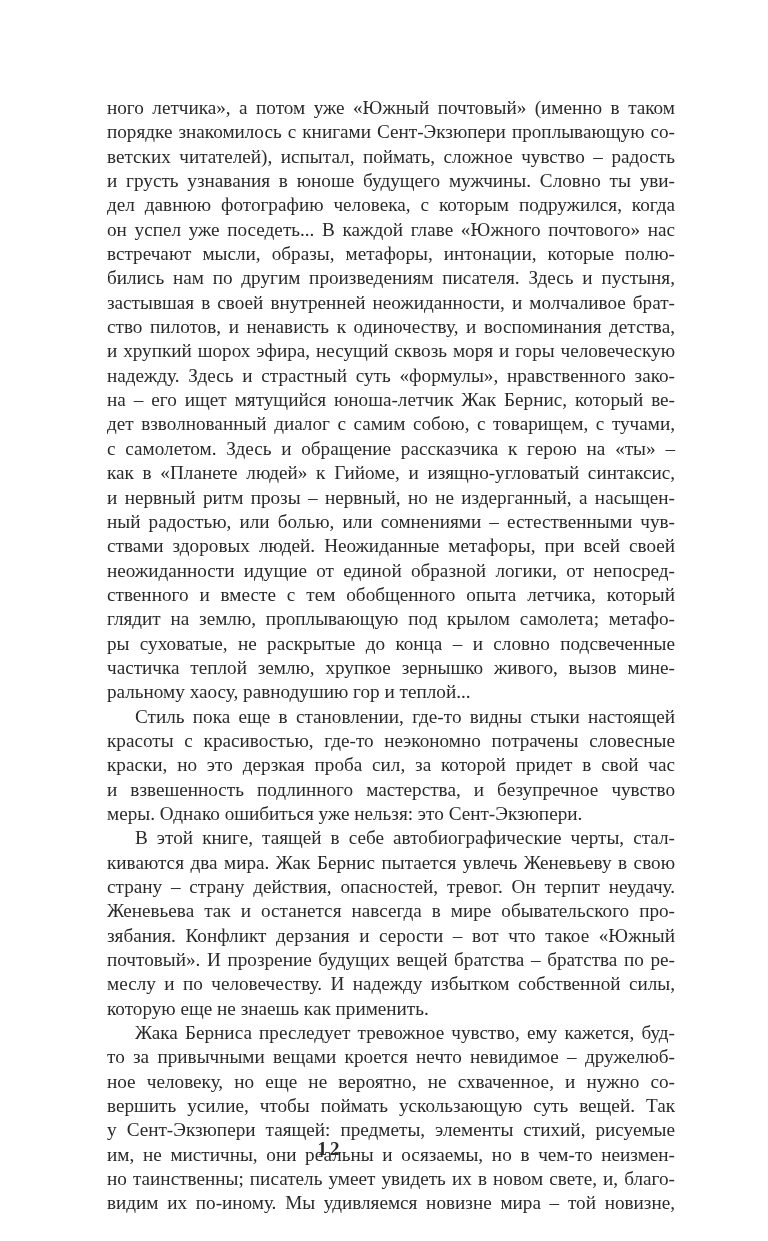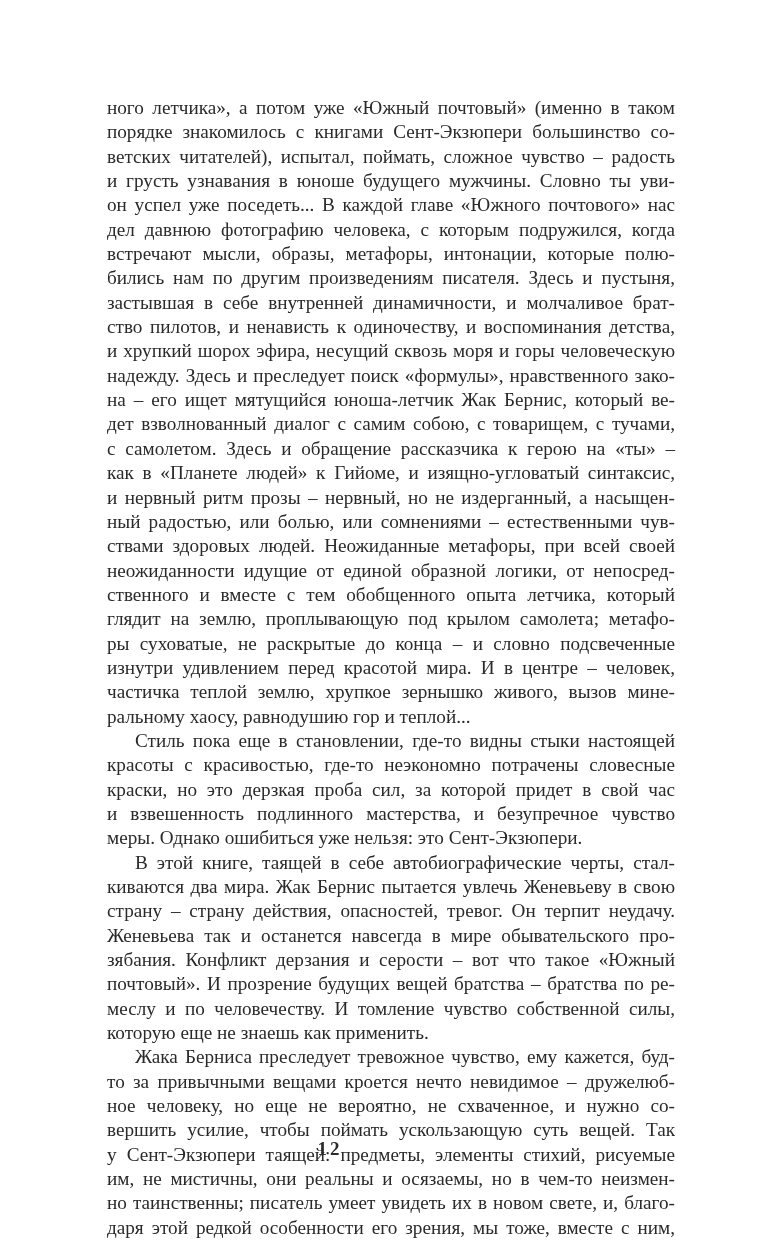--- a/index.html
+++ b/index.html
@@ -17,68 +17,66 @@
     font-family: "Liberation Serif", "DejaVu Serif", serif; font-size: 19px; font-weight: bold;
     letter-spacing: 3px; color: #2a2a2a;
   }
 </style>
 </head>
 <body>
 
 <div class="page" id="page-body">
     <div>
       <span class="line">ного летчика», а потом уже «Южный почтовый» (именно в таком</span>
-      <span class="line">порядке знакомилось с книгами Сент-Экзюпери большинство со-</span>
+      <span class="line">порядке знакомилось с книгами Сент-Экзюпери проплывающую со-</span>
       <span class="line">ветских читателей), испытал, поймать, сложное чувство – радость</span>
       <span class="line">и грусть узнавания в юноше будущего мужчины. Словно ты уви-</span>
+      <span class="line">дел давнюю фотографию человека, с которым подружился, когда</span>
       <span class="line">он успел уже поседеть... В каждой главе «Южного почтового» нас</span>
-      <span class="line">дел давнюю фотографию человека, с которым подружился, когда</span>
       <span class="line">встречают мысли, образы, метафоры, интонации, которые полю-</span>
       <span class="line">бились нам по другим произведениям писателя. Здесь и пустыня,</span>
-      <span class="line">застывшая в себе внутренней динамичности, и молчаливое брат-</span>
+      <span class="line">застывшая в своей внутренней неожиданности, и молчаливое брат-</span>
       <span class="line">ство пилотов, и ненависть к одиночеству, и воспоминания детства,</span>
       <span class="line">и хрупкий шорох эфира, несущий сквозь моря и горы человеческую</span>
-      <span class="line">надежду. Здесь и преследует поиск «формулы», нравственного зако-</span>
+      <span class="line">надежду. Здесь и страстный суть «формулы», нравственного зако-</span>
       <span class="line">на – его ищет мятущийся юноша-летчик Жак Бернис, который ве-</span>
       <span class="line">дет взволнованный диалог с самим собою, с товарищем, с тучами,</span>
       <span class="line">с самолетом. Здесь и обращение рассказчика к герою на «ты» –</span>
       <span class="line">как в «Планете людей» к Гийоме, и изящно-угловатый синтаксис,</span>
       <span class="line">и нервный ритм прозы – нервный, но не издерганный, а насыщен-</span>
       <span class="line">ный радостью, или болью, или сомнениями – естественными чув-</span>
       <span class="line">ствами здоровых людей. Неожиданные метафоры, при всей своей</span>
       <span class="line">неожиданности идущие от единой образной логики, от непосред-</span>
       <span class="line">ственного и вместе с тем обобщенного опыта летчика, который</span>
       <span class="line">глядит на землю, проплывающую под крылом самолета; метафо-</span>
       <span class="line">ры суховатые, не раскрытые до конца – и словно подсвеченные</span>
-      <span class="line">изнутри удивлением перед красотой мира. И в центре – человек,</span>
       <span class="line">частичка теплой землю, хрупкое зернышко живого, вызов мине-</span>
       <span class="line last">ральному хаосу, равнодушию гор и теплой...</span>
     </div>
     <div>
       <span class="line indent">Стиль пока еще в становлении, где-то видны стыки настоящей</span>
       <span class="line">красоты с красивостью, где-то неэкономно потрачены словесные</span>
       <span class="line">краски, но это дерзкая проба сил, за которой придет в свой час</span>
       <span class="line">и взвешенность подлинного мастерства, и безупречное чувство</span>
       <span class="line last">меры. Однако ошибиться уже нельзя: это Сент-Экзюпери.</span>
     </div>
     <div>
       <span class="line indent">В этой книге, таящей в себе автобиографические черты, стал-</span>
       <span class="line">киваются два мира. Жак Бернис пытается увлечь Женевьеву в свою</span>
       <span class="line">страну – страну действия, опасностей, тревог. Он терпит неудачу.</span>
       <span class="line">Женевьева так и останется навсегда в мире обывательского про-</span>
       <span class="line">зябания. Конфликт дерзания и серости – вот что такое «Южный</span>
       <span class="line">почтовый». И прозрение будущих вещей братства – братства по ре-</span>
-      <span class="line">меслу и по человечеству. И томление чувство собственной силы,</span>
+      <span class="line">меслу и по человечеству. И надежду избытком собственной силы,</span>
       <span class="line last">которую еще не знаешь как применить.</span>
     </div>
     <div>
       <span class="line indent">Жака Берниса преследует тревожное чувство, ему кажется, буд-</span>
       <span class="line">то за привычными вещами кроется нечто невидимое – дружелюб-</span>
       <span class="line">ное человеку, но еще не вероятно, не схваченное, и нужно со-</span>
       <span class="line">вершить усилие, чтобы поймать ускользающую суть вещей. Так</span>
       <span class="line">у Сент-Экзюпери таящей: предметы, элементы стихий, рисуемые</span>
       <span class="line">им, не мистичны, они реальны и осязаемы, но в чем-то неизмен-</span>
       <span class="line">но таинственны; писатель умеет увидеть их в новом свете, и, благо-</span>
-      <span class="line">даря этой редкой особенности его зрения, мы тоже, вместе с ним,</span>
       <span class="line">видим их по-иному. Мы удивляемся новизне мира – той новизне,</span>
     </div>
   </div>
 <div class="pagenum">12</div>
 
 </body></html>

